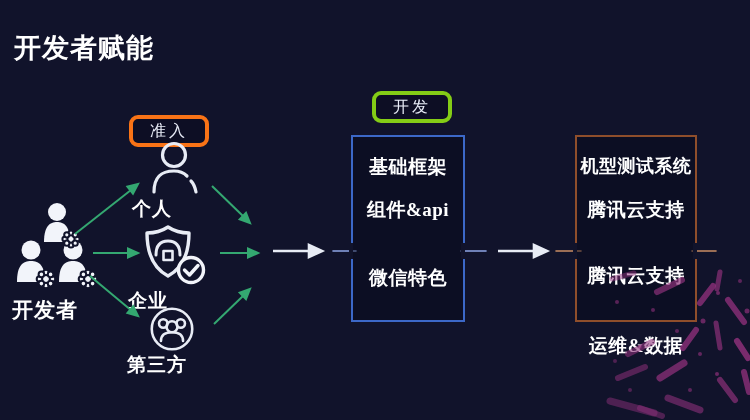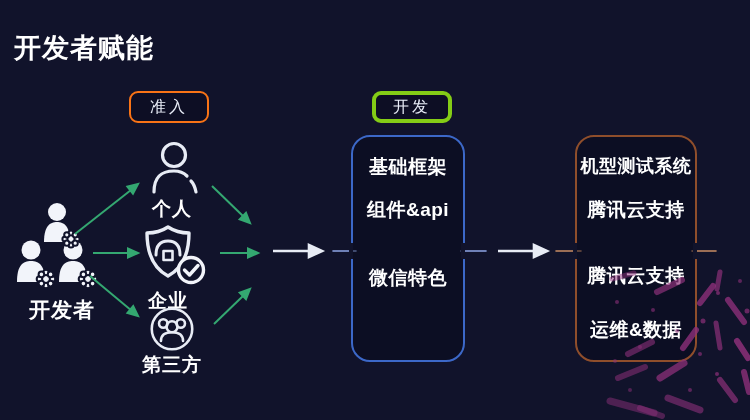--- a/index.html
+++ b/index.html
@@ -12,30 +12,30 @@
   .title{
     position:absolute;left:14px;top:30px;
     font-size:27px;font-weight:bold;letter-spacing:1px;color:#ffffff;
   }
   .chip{
     position:absolute;top:91px;height:32px;width:80px;
     border-radius:9px;display:flex;align-items:center;justify-content:center;
     font-size:16px;letter-spacing:3px;color:#e9edf8;background:rgba(5,7,22,0.35);
     box-sizing:border-box;
   }
-  .chip-access{left:129px;border:2px solid #f97316;}
+  .chip-access{left:129px;border:4px solid #f97316;margin-top:24px;}
   .chip-develop{left:372px;border:4px solid #84cc16;}
   .chip-release{left:604px;border:2px solid #b3622e;}
   .icon-label{
     position:absolute;font-size:19px;font-weight:bold;color:#ffffff;
-    text-align:center;letter-spacing:1px;
+    text-align:left;letter-spacing:1px;
   }
   .panel{
-    position:absolute;top:135px;height:227px;border-radius:19px;
-    background:rgba(6,8,26,0.45);box-sizing:border-box;
+    position:absolute;top:135px;height:187px;border-radius:0;
+    background:rgba(6,8,26,0.45);box-sizing:border-box;font-family:Liberation Serif, serif;
   }
   .panel-develop{left:351px;width:114px;border:2px solid #3c68c8;}
   .panel-release{left:575px;width:122px;border:2px solid #8f4e2b;}
   .panel-item{
     position:absolute;left:0;width:100%;text-align:center;
     font-size:19px;font-weight:bold;color:#ffffff;letter-spacing:0.5px;
   }
   .notch{
     position:absolute;top:243px;width:4px;height:16px;background:#11132b;
   }
@@ -177,21 +177,21 @@
     <div class="panel-item" style="top:60px;">组件&amp;api</div>
     <div class="panel-item" style="top:128px;">微信特色</div>
   </div>
   <div class="notch" style="left:349px;"></div>
   <div class="notch" style="left:461px;"></div>
 
   <div class="panel panel-release">
     <div class="panel-item" style="top:17px;font-size:18px;">机型测试系统</div>
     <div class="panel-item" style="top:60px;">腾讯云支持</div>
     <div class="panel-item" style="top:126px;">腾讯云支持</div>
-    <div class="panel-item" style="top:180px;">运维&amp;数据</div>
+    <div class="panel-item" style="top:196px;">运维&amp;数据</div>
   </div>
   <div class="notch" style="left:573px;"></div>
   <div class="notch" style="left:693px;"></div>
 
   <svg class="abs" style="left:590px;top:260px;" width="160" height="160" viewBox="590 260 160 160">
     <g stroke="#8c3079" stroke-linecap="round" fill="none">
       <line x1="612" y1="279" x2="634" y2="273" stroke-width="5" opacity="0.5"></line>
       <line x1="657" y1="292" x2="682" y2="280" stroke-width="6" opacity="0.7"></line>
       <line x1="700" y1="303" x2="713" y2="286" stroke-width="6" opacity="0.8"></line>
       <line x1="717" y1="289" x2="720" y2="272" stroke-width="5" opacity="0.7"></line>

